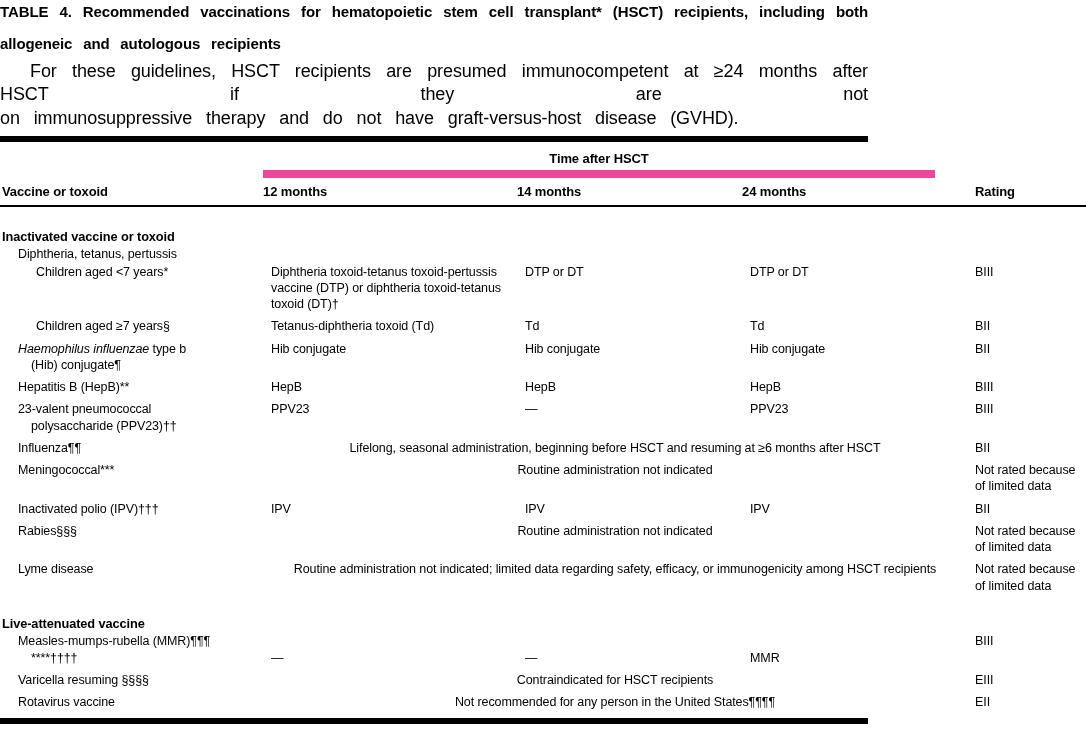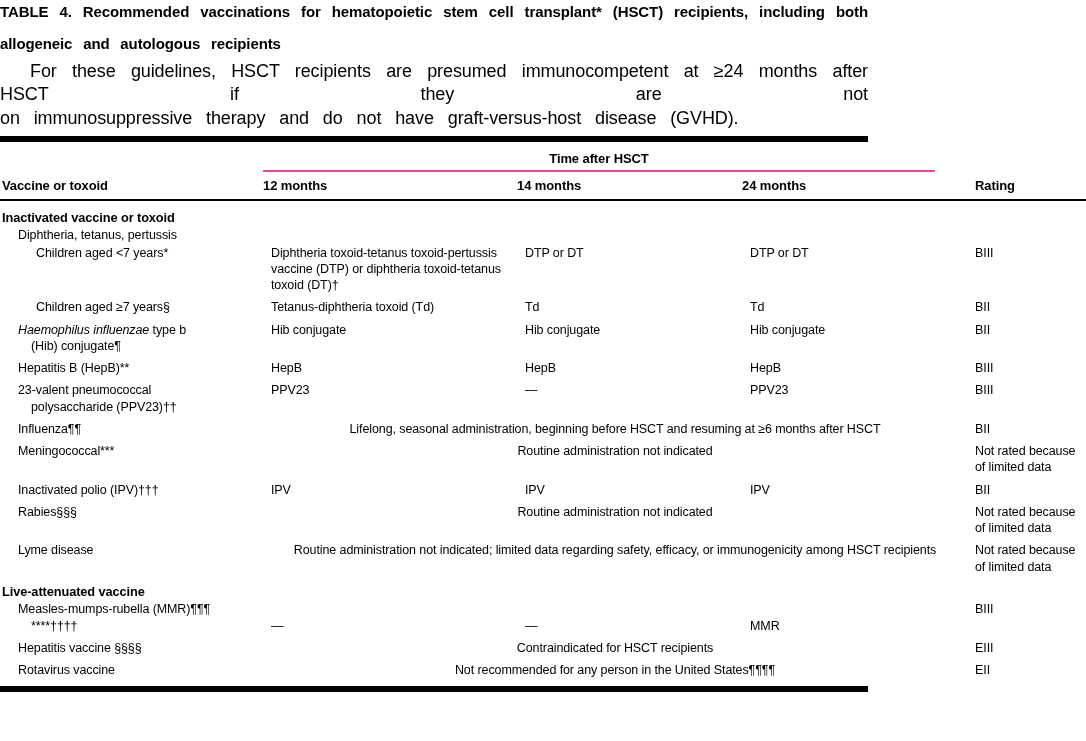--- a/index.html
+++ b/index.html
@@ -33,42 +33,42 @@
     letter-spacing: -0.1px;
   }
   th, td { padding: 0; text-align: left; vertical-align: top; font-weight: normal; }
 
   tr.time-row th { padding-top: 9px; }
   .th-span { vertical-align: bottom; }
   .th-span-inner {
     text-align: center;
     font-weight: bold;
     font-size: 13px;
-    border-bottom: 2px solid #ec4899;
+    border-bottom: 8px solid #ec4899;
     padding-bottom: 2px;
     margin-right: 32px;
   }
   tr.col-head th {
     font-weight: bold;
     font-size: 13px;
     border-bottom: 2px solid #000;
     padding-top: 6px;
     padding-bottom: 4px;
     vertical-align: bottom;
     margin-left: 35px;
   }
   tr.col-head th.h-vaccine { padding-left: 2px; }
   tr.col-head th.h-center { text-align: left; }
   tr.col-head th.h-rating { padding-left: 8px; }
 
   tbody td { padding-top: 6px; }
   tr.tight td { padding-top: 1px; }
   tr.section-row td {
     font-weight: bold;
-    padding-top: 9px;
+    padding-top: 22px;
     padding-left: 2px;
     font-size: 12.8px;
   }
   td.lbl { padding-right: 48px; }
   td.lvl1 { padding-left: 31px; text-indent: -13px; }
   td.lvl2 { padding-left: 36px; }
   td.data { padding-left: 8px; padding-right: 10px; }
   td.rating { padding-left: 8px; padding-right: 4px; }
   td.span-cell { text-align: center; padding-left: 10px; padding-right: 10px; }
   tr.valign-bottom td.data { vertical-align: bottom; }
@@ -209,21 +209,21 @@
 
       <tr class="tight valign-bottom">
         <td class="lbl lvl1">Measles-mumps-rubella (MMR)¶¶¶ ****††††</td>
         <td class="data">—</td>
         <td class="data">—</td>
         <td class="data">MMR</td>
         <td class="rating">BIII</td>
       </tr>
 
       <tr>
-        <td class="lbl lvl1">Hepatitis vaccine §§§§</td>
+        <td class="lbl lvl1">Varicella resuming §§§§</td>
         <td colspan="3" class="span-cell">Contraindicated for HSCT recipients</td>
         <td class="rating">EIII</td>
       </tr>
 
       <tr class="last">
         <td class="lbl lvl1">Rotavirus vaccine</td>
         <td colspan="3" class="span-cell">Not recommended for any person in the United States¶¶¶¶</td>
         <td class="rating">EII</td>
       </tr>
 

